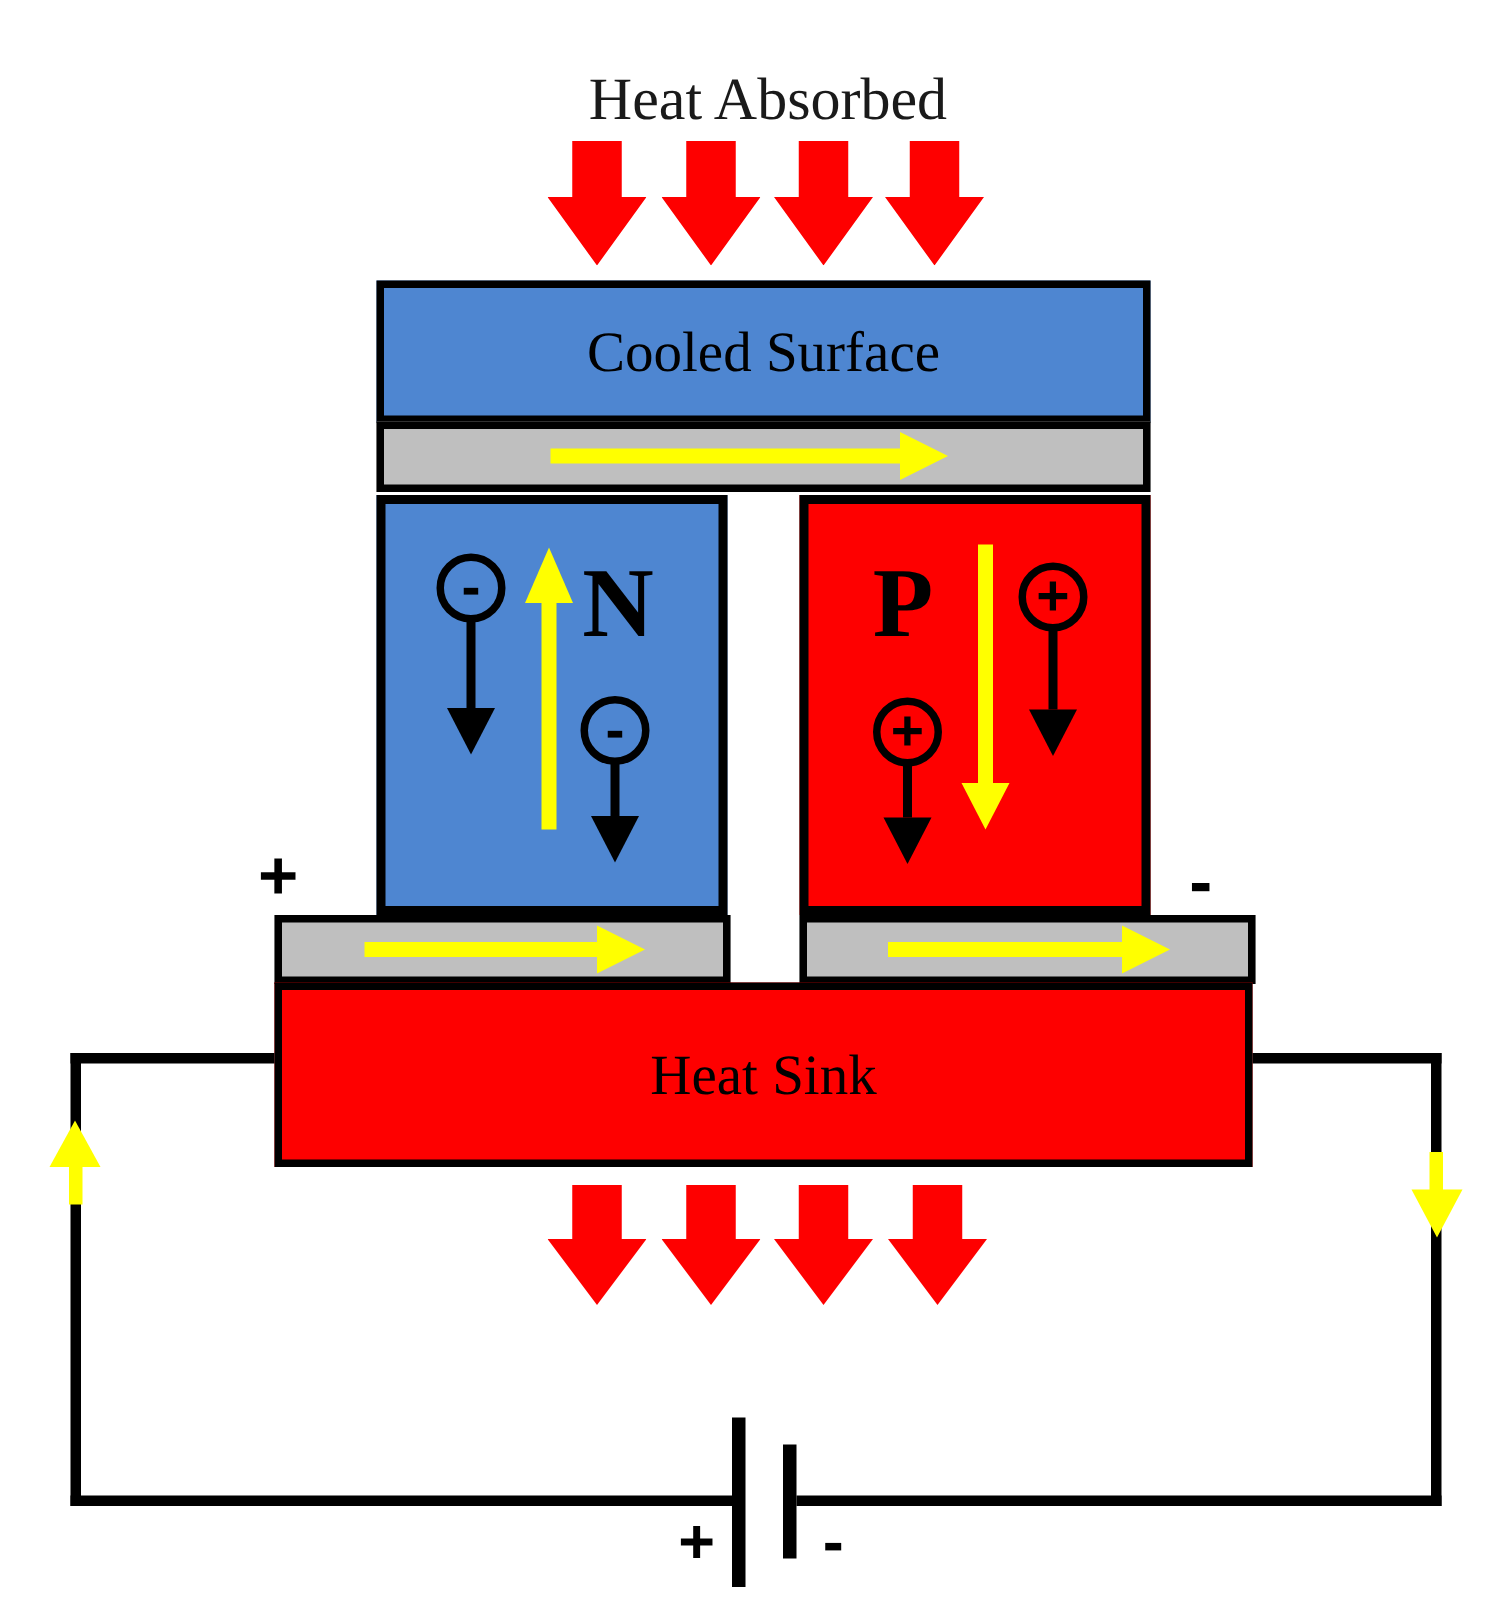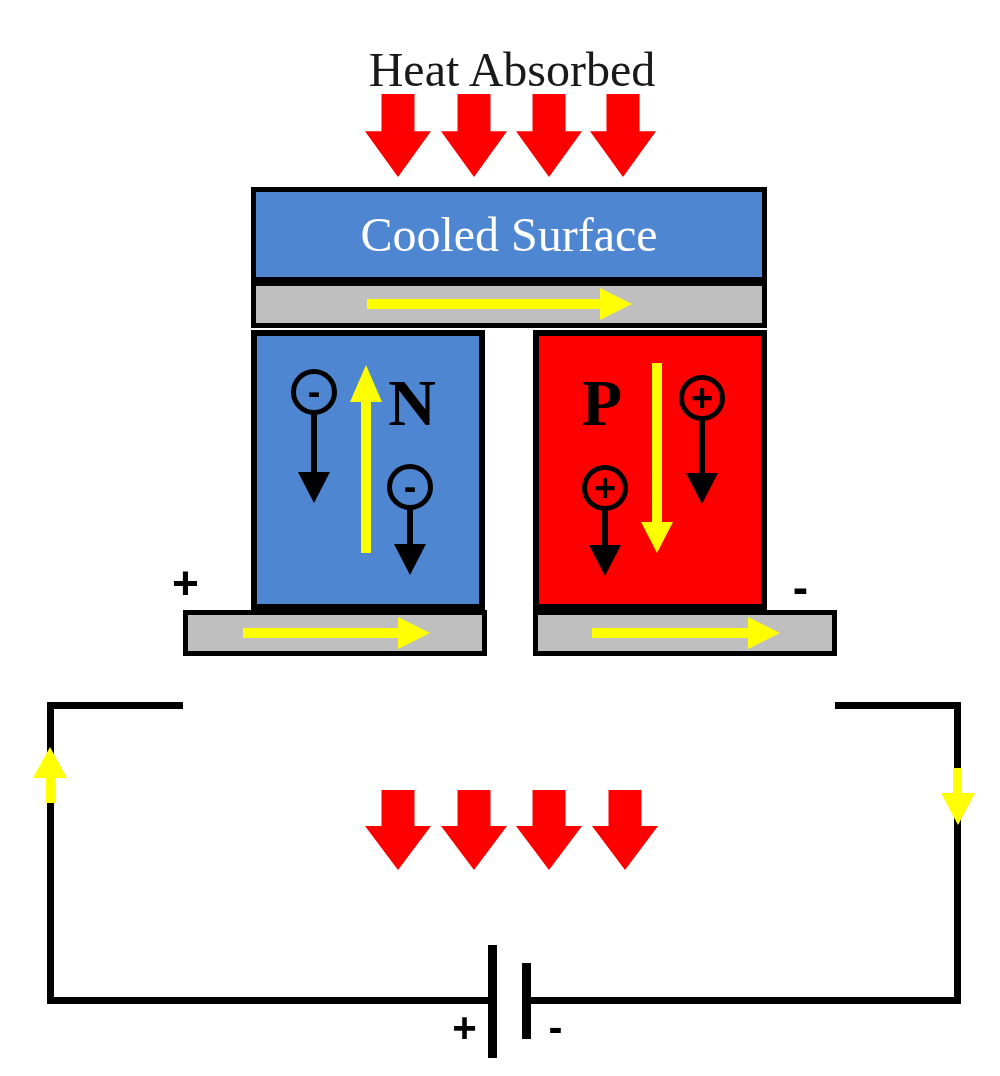--- a/index.html
+++ b/index.html
@@ -9,23 +9,23 @@
   #stage{
     position:relative; width:1000px; height:1076px; background:#fff;
     font-family:"Liberation Serif", serif; overflow:hidden;
   }
   .box{
     position:absolute; box-sizing:border-box; border:5px solid var(--black);
     display:flex; align-items:center; justify-content:center;
   }
   .title{
     position:absolute; text-align:center; color:#1a1a1a;
-    font-size:48px; letter-spacing:0px;
+    font-size:40px; letter-spacing:0px;
   }
-  .plate-label{ font-size:48px; color:#ffffff; }
+  .plate-label{ font-size:38px; color:#000000; }
   
   .heat-arrow{
     position:absolute; width:66px; height:83px; background:var(--red);
     clip-path:polygon(25% 0%, 75% 0%, 75% 45%, 100% 45%, 50% 100%, 0% 45%, 25% 45%);
   }
   
   .ystem{ position:absolute; background:var(--yellow); }
   .ytri-right{ position:absolute; width:0; height:0;
     border-top:16px solid transparent; border-bottom:16px solid transparent;
     border-left:32px solid var(--yellow); }
@@ -123,20 +123,23 @@
   <div class="term-sign" style="left:778px;top:562px;width:45px;height:50px;">-</div>
 
   <div class="box" style="left:183px;top:610px;width:304px;height:46px;background:var(--gray);"></div>
   <div class="ystem" style="left:243px;top:628px;width:155px;height:10px;"></div>
   <div class="ytri-right" style="left:398px;top:617px;"></div>
 
   <div class="box" style="left:533px;top:610px;width:304px;height:46px;background:var(--gray);"></div>
   <div class="ystem" style="left:592px;top:628px;width:156px;height:10px;"></div>
   <div class="ytri-right" style="left:748px;top:617px;"></div>
 
+  <div class="box" style="left:183px;top:655px;width:652px;height:123px;background:var(--red);">
+    <span class="plate-label">Heat Sink</span>
+  </div>
 
   <div class="heat-arrow" style="left:365px;top:790px;height:80px;"></div>
   <div class="heat-arrow" style="left:441px;top:790px;height:80px;"></div>
   <div class="heat-arrow" style="left:516px;top:790px;height:80px;"></div>
   <div class="heat-arrow" style="left:592px;top:790px;height:80px;"></div>
 
 
   <div class="wire" style="left:47px;top:702px;width:136px;height:7px;"></div>
   <div class="wire" style="left:47px;top:702px;width:7px;height:302px;"></div>
   <div class="wire" style="left:47px;top:997px;width:441px;height:7px;"></div>

